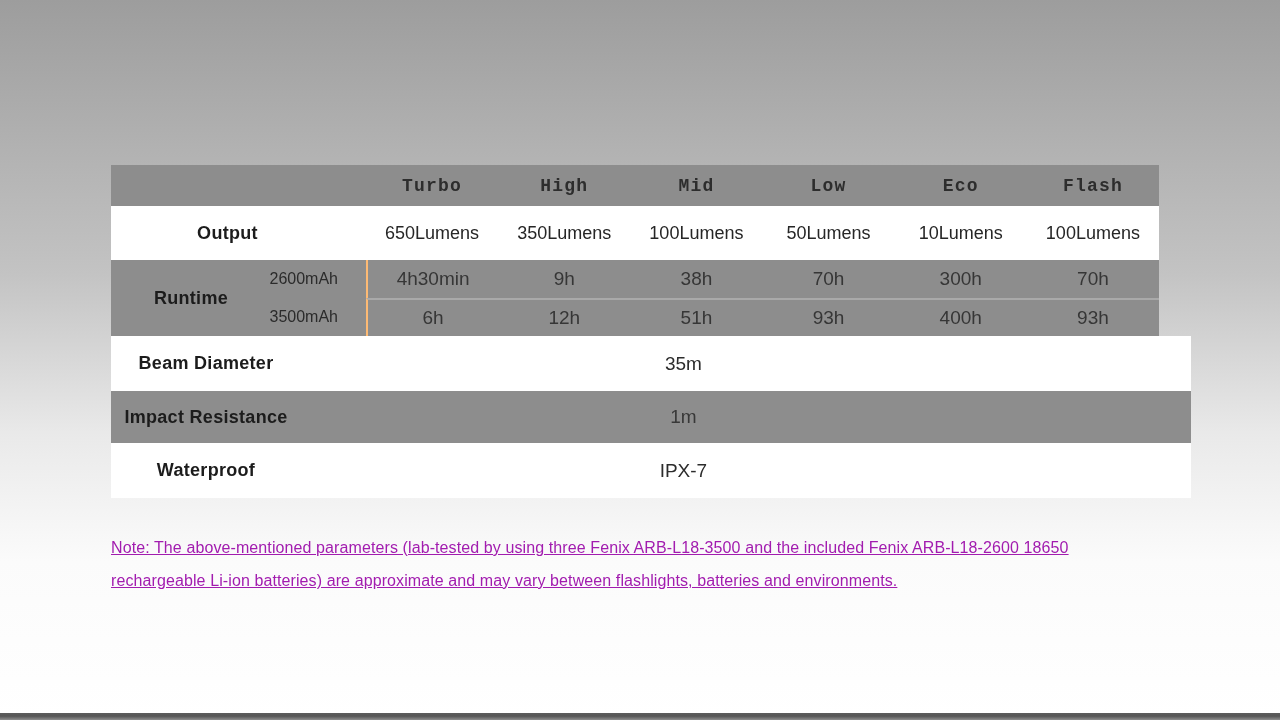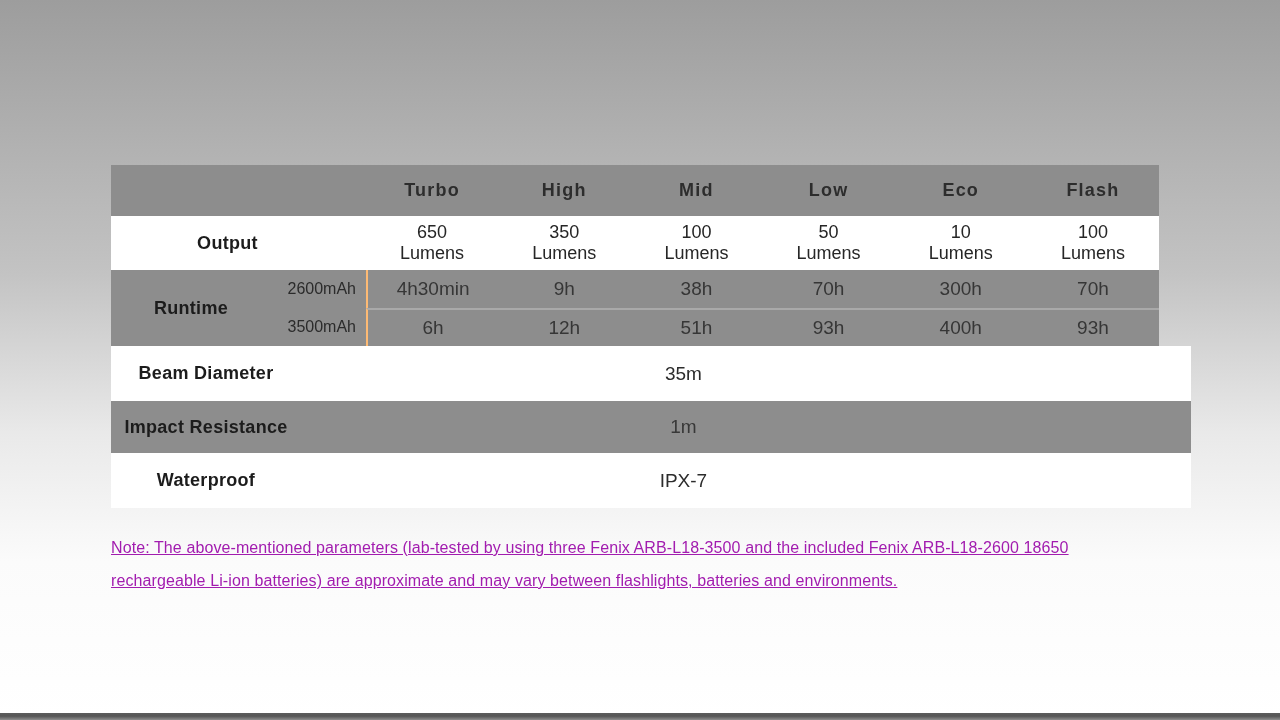--- a/index.html
+++ b/index.html
@@ -11,35 +11,35 @@
   .spec-table{
     position:absolute;left:111px;top:165px;width:1048px;
     color:#222;
   }
   .row{width:100%;position:relative;}
   .gray{background:#8d8d8d;}
   .white{background:#ffffff;}
 
   
   .grid7{display:grid;grid-template-columns:255px repeat(6,1fr);}
-  .header-row{height:51px;}
+  .header-row{height:41px;font-family:Liberation Mono, monospace;}
   .hcell{display:flex;align-items:center;justify-content:center;
     font-size:18px;font-weight:bold;letter-spacing:1.2px;color:#2d2d2d;}
   .output-row{height:54px;}
   .row-label{display:flex;align-items:center;justify-content:center;
     padding-right:65px;font-size:18px;font-weight:bold;letter-spacing:.3px;color:#1c1c1c;padding-left:43px;}
-  .ocell{display:flex;flex-direction:column;align-items:center;justify-content:center;
+  .ocell{display:flex;flex-direction:row;align-items:center;justify-content:center;
     font-size:18px;line-height:21px;color:#262626;}
 
   
   .runtime-band{display:grid;grid-template-columns:160px 95px repeat(6,1fr);
     grid-auto-rows:38px;height:76px;}
   .runtime-label{grid-row:1/3;grid-column:1;display:flex;align-items:center;justify-content:center;
     font-size:18px;font-weight:bold;letter-spacing:.3px;color:#1c1c1c;}
-  .battery{display:flex;align-items:center;justify-content:flex-end;padding-right:10px;
+  .battery{display:flex;align-items:center;justify-content:flex-end;padding-right:28px;
     font-size:16px;color:#2b2b2b;}
   .rtcell{display:flex;align-items:center;justify-content:center;
     font-size:19px;color:#363636;}
   .divider-left{border-left:2px solid #fdba74;}
   .divider-top{border-top:2px solid #a9a9a9;}
 
   
   .spec-row{height:55px;padding-left:32px;}
   .spec-row.impact{height:52px;}
   .spec-label{position:absolute;left:0;top:0;bottom:0;width:190px;

